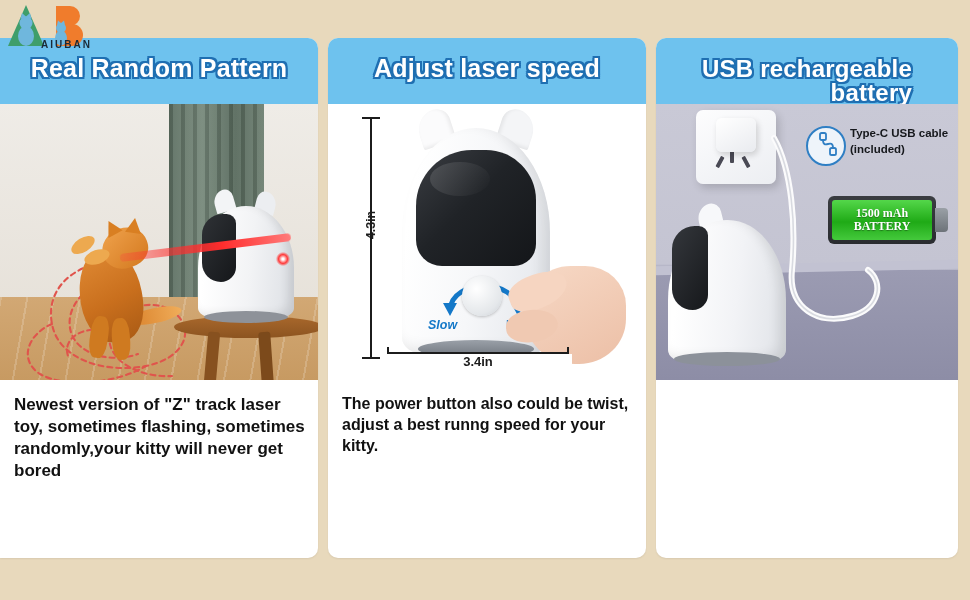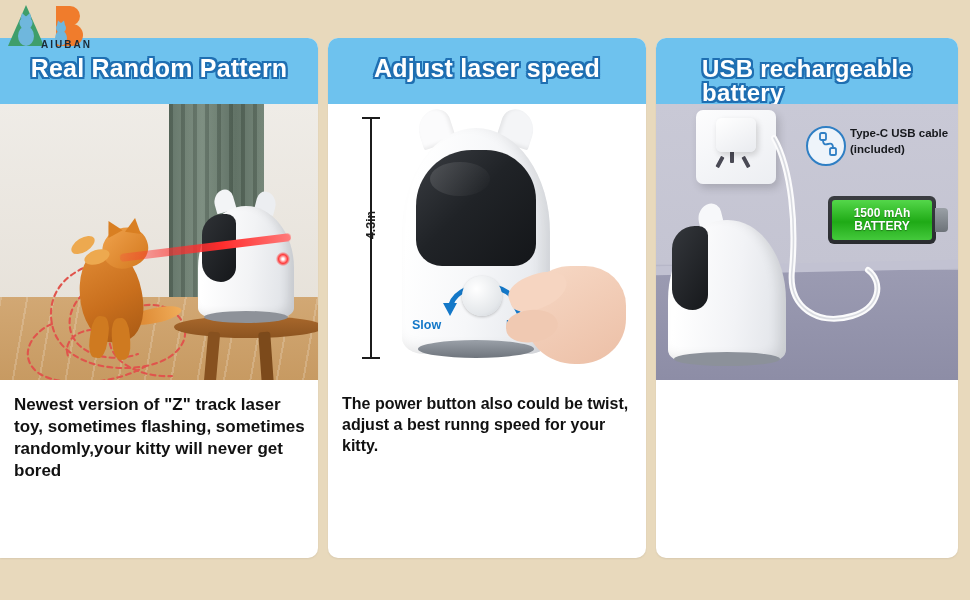--- a/index.html
+++ b/index.html
@@ -25,21 +25,21 @@
     border-radius:10px;overflow:hidden;
     box-shadow:0 1px 2px rgba(0,0,0,.07);
   }
   .card.c1{left:0px;  width:318px; height:520px; border-radius:0 10px 10px 0;}
   .card.c2{left:328px;width:318px; height:520px;}
   .card.c3{left:656px;width:302px; height:520px;}
 
   .hdr{
     background:#6ec2ee;width:100%;box-sizing:border-box;
     display:flex;align-items:center;justify-content:center;
-    text-align:left;padding:4px 6px 8px;
+    text-align:right;padding:4px 6px 8px;
   }
   .c1 .hdr{height:66px;}
   .c2 .hdr{height:66px;}
   .c3 .hdr{height:66px;}
   .hdr-txt{
     font-size:25px;font-weight:700;color:#ffffff;line-height:1.02;
     letter-spacing:.2px;
     text-shadow:
       -2px -2px 0 #1f6fb2, 2px -2px 0 #1f6fb2,
       -2px  2px 0 #1f6fb2, 2px  2px 0 #1f6fb2,
@@ -152,21 +152,21 @@
     background:radial-gradient(circle at 36% 32%,#ffffff,#e4e7ea 68%,#c9ced4);
     box-shadow:0 1px 3px rgba(0,0,0,.22);}
   .hand{position:absolute;left:104px;top:138px;width:124px;height:132px;}
   .hand .palm{position:absolute;left:18px;top:18px;width:102px;height:98px;
     background:linear-gradient(150deg,#f7d9c6,#ecbfa6);border-radius:46% 40% 46% 50%;}
   .hand .f1{position:absolute;left:2px;top:26px;width:60px;height:34px;
     background:#f6d5c1;border-radius:40% 50% 50% 40%;transform:rotate(-22deg);}
   .hand .f2{position:absolute;left:0px;top:62px;width:52px;height:32px;
     background:#f0c9b2;border-radius:46% 50% 50% 44%;transform:rotate(-6deg);}
   .dial-txt{position:absolute;font-size:12.5px;font-weight:700;color:#1478c8;}
-  .dial-txt.slow{left:10px;top:208px;}
+  .dial-txt.slow{left:26px;top:208px;font-style:italic;}
   .dial-txt.fast{left:104px;top:208px;}
 
   .dim-v{position:absolute;left:28px;top:10px;width:30px;height:248px;}
   .dim-v .lbl{position:absolute;left:-13px;top:104px;width:56px;text-align:center;
     font-size:12.5px;font-weight:700;color:#1c1c1c;
     transform:rotate(-90deg);}
   .dim-h{position:absolute;left:56px;top:242px;width:188px;height:28px;}
   .dim-h .lbl{position:absolute;left:0;top:8px;width:188px;text-align:center;
     font-size:13px;font-weight:700;color:#1c1c1c;background:#fff;}
 
@@ -206,21 +206,21 @@
   .usb-ico{position:absolute;left:0;top:0;width:36px;height:36px;border-radius:50%;
     border:2px solid #2f7fc4;background:#eef4fa;}
   .usb-badge .t1{position:absolute;left:44px;top:1px;font-size:11.5px;
     font-weight:700;color:#16181c;white-space:nowrap;}
   .usb-badge .t2{position:absolute;left:44px;top:17px;font-size:11.5px;
     font-weight:700;color:#16181c;white-space:nowrap;}
 
   .batt{position:absolute;left:172px;top:92px;width:122px;height:48px;}
   .batt .body{position:absolute;left:0;top:0;width:108px;height:48px;
     background:linear-gradient(180deg,#3a3d41,#2a2c30);border-radius:6px;
-    padding:20px;box-sizing:border-box;}
+    padding:20px;box-sizing:border-box;font-family:Liberation Serif, serif;}
   .batt .fill{position:absolute;left:4px;top:4px;width:100px;height:40px;
     background:linear-gradient(180deg,#54d74a,#1faa16 55%,#44c93c);
     border-radius:3px;display:flex;flex-direction:column;
     align-items:center;justify-content:center;}
   .batt .fill span{display:block;font-size:12px;font-weight:700;color:#fff;
     line-height:1.05;text-shadow:0 1px 1px rgba(0,0,0,.35);}
   .batt .cap{position:absolute;left:107px;top:12px;width:13px;height:24px;
     background:linear-gradient(180deg,#9aa0a6,#6d7379);border-radius:0 4px 4px 0;}
 </style>
 </head>
@@ -337,20 +337,28 @@
           <div class="dial-txt slow">Slow</div>
           <div class="dial-txt fast">Fast</div>
 
           <div class="hand">
             <div class="palm"></div>
             <div class="f1"></div>
             <div class="f2"></div>
           </div>
         </div>
 
+        <div class="dim-h">
+          <svg width="188" height="14" viewBox="0 0 188 14">
+            <line x1="4" y1="7" x2="184" y2="7" stroke="#1c1c1c" stroke-width="2"></line>
+            <line x1="4" y1="1" x2="4" y2="13" stroke="#1c1c1c" stroke-width="2"></line>
+            <line x1="184" y1="1" x2="184" y2="13" stroke="#1c1c1c" stroke-width="2"></line>
+          </svg>
+          <div class="lbl">3.4in</div>
+        </div>
       </div>
     </div>
 
     <div class="caption">The power button also could be twist, adjust a best runng speed for your kitty.</div>
   </div>
 
   <div class="card c3">
     <div class="hdr">
       <div class="hdr-txt">
         <span>USB rechargeable</span><br>

